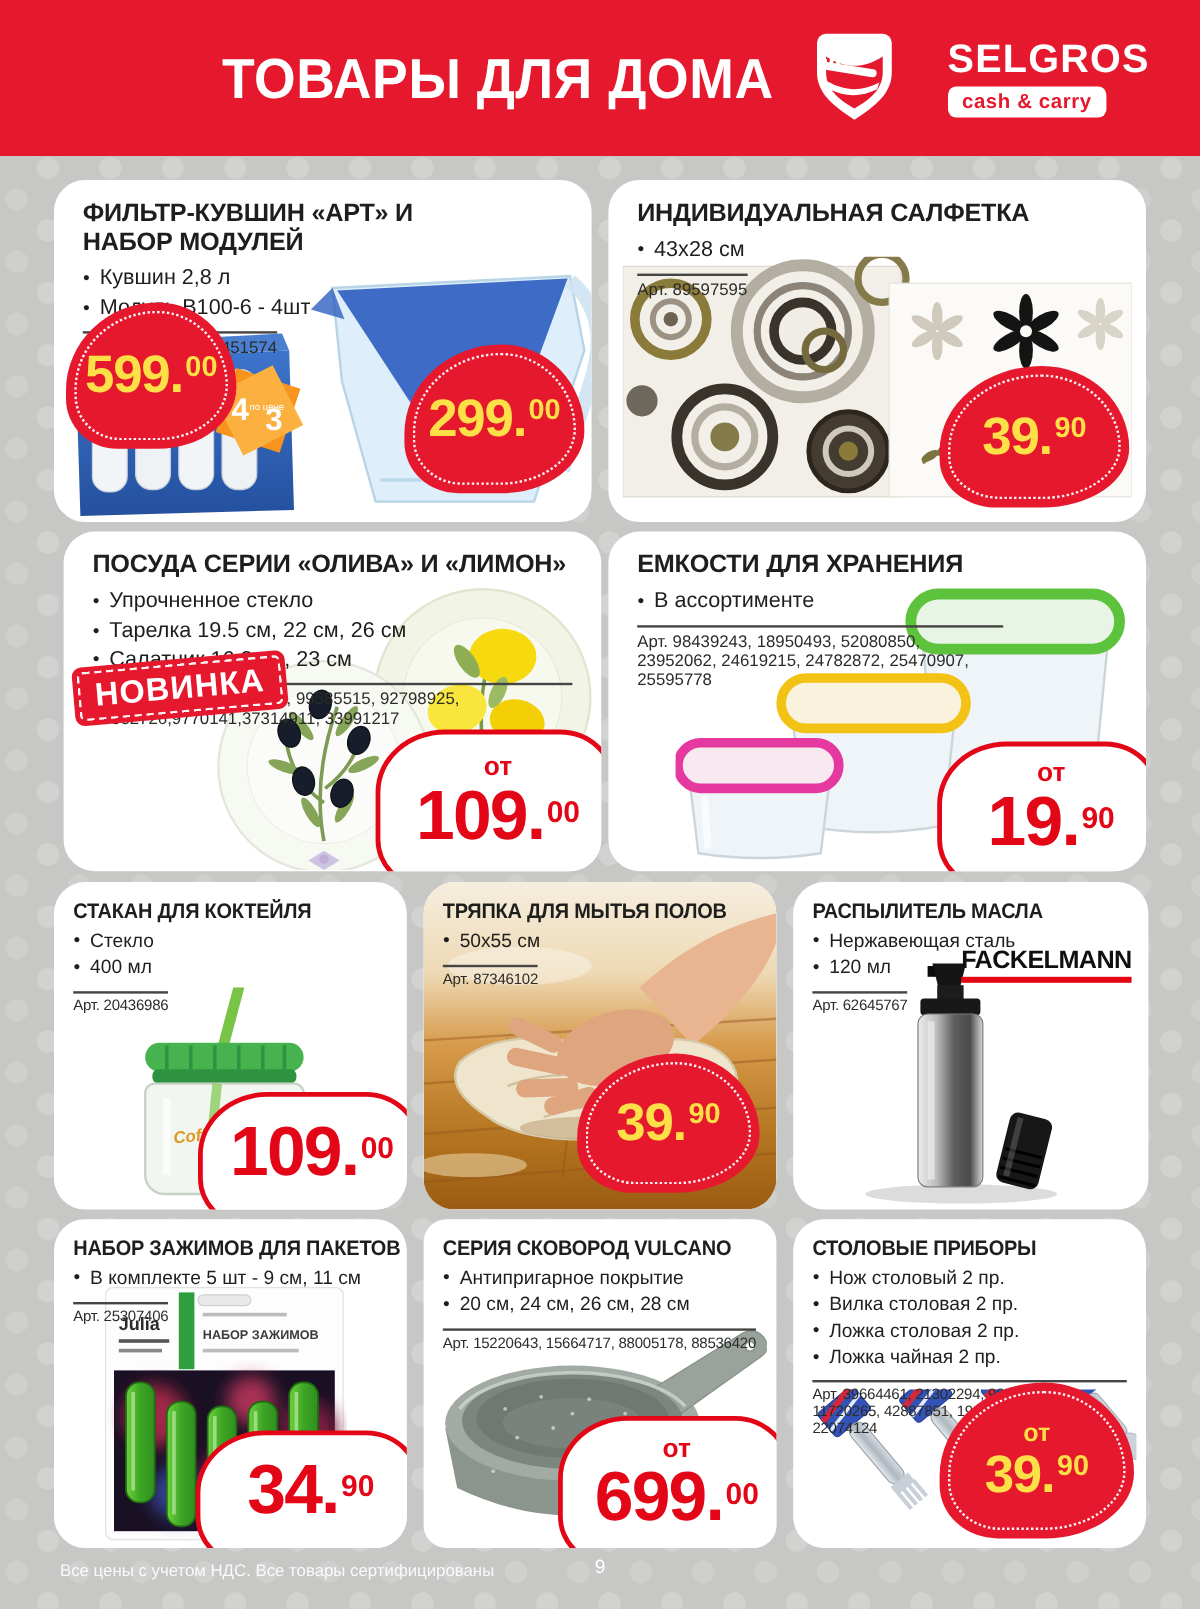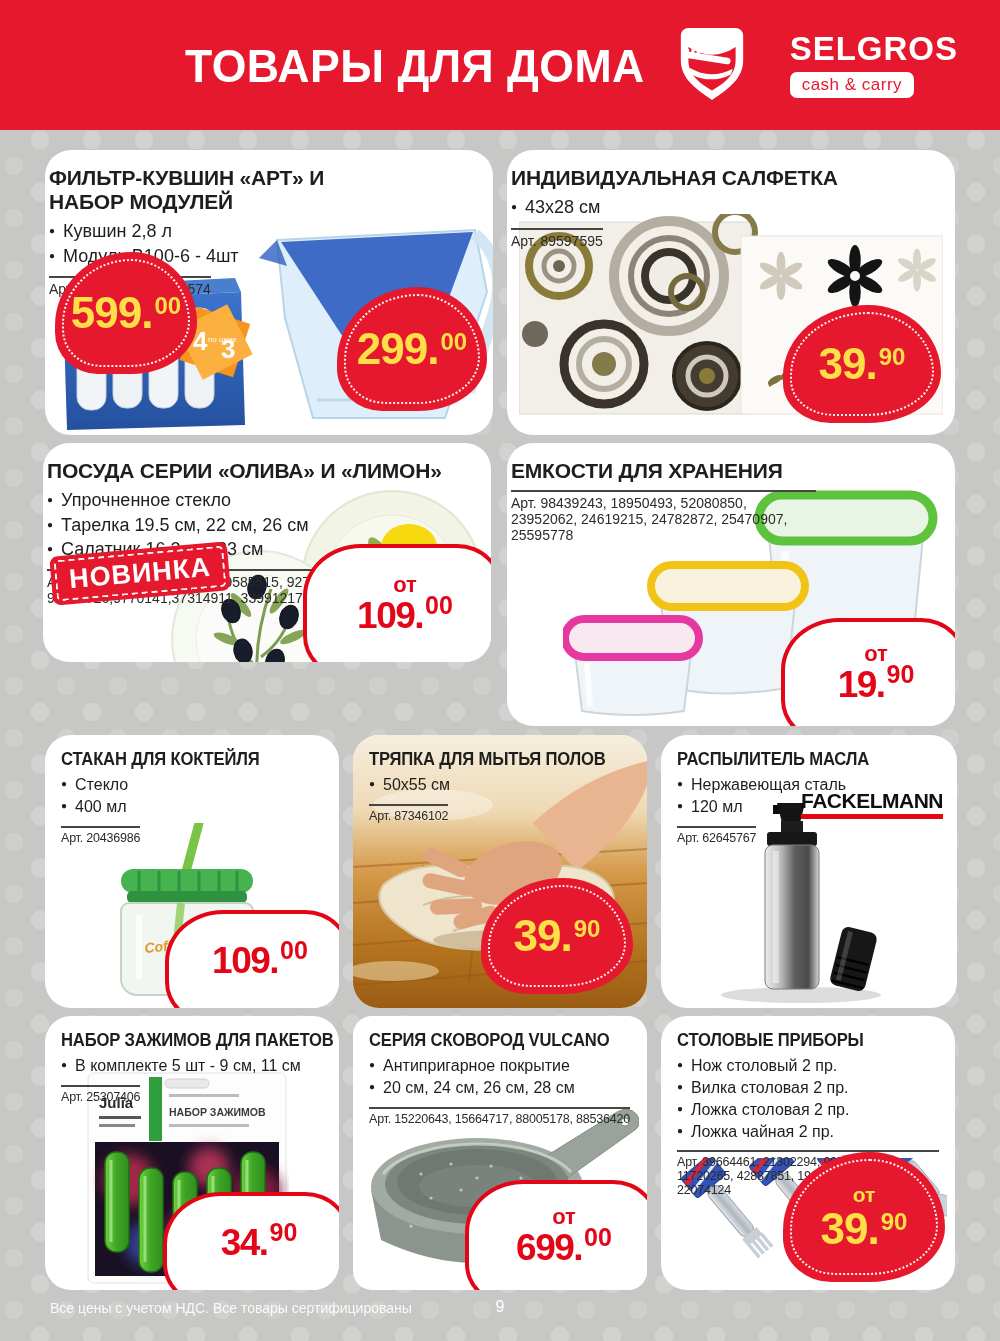--- a/index.html
+++ b/index.html
@@ -27,29 +27,29 @@
     background:var(--brand-red);display:flex;align-items:center;z-index:5;
   }
   .page-title{
     margin:0 0 0 185px;color:#fff;font-size:47px;font-weight:700;
     letter-spacing:.5px;transform:scaleX(.95);transform-origin:left center;white-space:nowrap;
   }
   .logo{position:absolute;right:42px;top:26px;display:flex;align-items:flex-start;gap:12px;}
   .logo-text{display:flex;flex-direction:column;align-items:flex-start;padding-top:6px;margin-left:32px;}
   .wordmark{color:#fff;font-size:33px;font-weight:700;letter-spacing:1px;line-height:1;}
   .tagline{margin-top:7px;background:#fff;border-radius:7px;padding:3px 12px;}
-  .tagline span{color:var(--brand-red);font-size:17px;font-weight:400;letter-spacing:.5px;}
+  .tagline span{color:var(--brand-red);font-size:17px;font-weight:700;letter-spacing:.5px;}
   
   .card{
     position:absolute;background:#fff;border-radius:26px;overflow:hidden;
-    padding:16px 4px;color:var(--ink);
+    padding:16px 24px;color:var(--ink);
   }
   .c1{left:45px;top:150px;width:448px;height:285px;}
   .c2{left:507px;top:150px;width:448px;height:285px;}
-  .c3{left:43px;top:443px;width:448px;height:219px;}
+  .c3{left:53px;top:443px;width:448px;height:283px;}
   .c4{left:507px;top:443px;width:448px;height:283px;}
   .c5{left:45px;top:735px;width:294px;height:273px;}
   .c6{left:353px;top:735px;width:294px;height:273px;}
   .c7{left:661px;top:735px;width:296px;height:273px;}
   .c8{left:45px;top:1016px;width:294px;height:274px;}
   .c9{left:353px;top:1016px;width:294px;height:274px;border-radius:19px;}
   .c10{left:661px;top:1016px;width:294px;height:274px;}
   .col3{padding:14px 16px;}
   .card h2{
     margin:0;font-size:21px;line-height:1.15;font-weight:700;color:var(--ink);
@@ -87,21 +87,21 @@
   .badge-red .pprefix{font-size:21px;font-weight:700;line-height:1;margin-bottom:2px;}
   .badge-red .pprefix:empty{display:none;}
   .badge-white{
     position:absolute;z-index:3;right:-12px;bottom:-14px;background:#fff;
     border:4px solid var(--price-red);
     border-radius:58px 46px 12px 40px/52px 44px 12px 40px;
     display:flex;flex-direction:column;align-items:center;justify-content:center;
     color:var(--price-red);padding:4px 14px 16px 18px;
   }
   .badge-white .price-line{line-height:1;white-space:nowrap;}
-  .badge-white .pint{font-size:37px;font-weight:700;letter-spacing:-1.5px;}
+  .badge-white .pint{font-size:58px;font-weight:700;letter-spacing:-1.5px;}
   .badge-white .pint::after{content:".";}
   .badge-white .pfrac{font-size:25px;font-weight:700;position:relative;top:-14px;margin-left:2px;}
   .badge-white .pprefix{font-size:22px;font-weight:700;line-height:1;margin-bottom:1px;}
   .badge-white .pprefix:empty{display:none;}
   
   .novinka{
     position:absolute;left:8px;top:106px;z-index:4;background:var(--brand-red);color:#fff;
     font-size:27px;font-weight:700;letter-spacing:1px;padding:9px 18px;border-radius:8px;
     transform:rotate(-5deg);
   }
@@ -305,20 +305,23 @@
       </g>
     </svg>
     <div class="badge-white" style="width:200px;height:132px">
       <span class="pprefix">от</span>
       <span class="price-line"><span class="pint">109</span><span class="pfrac">00</span></span>
     </div>
   </article>
 
   <article class="card c4">
     <h2>ЕМКОСТИ ДЛЯ ХРАНЕНИЯ</h2>
+    <ul class="bullets">
+      <li>В ассортименте</li>
+    </ul>
     <p class="art">Арт. 98439243, 18950493, 52080850, 23952062, 24619215, 24782872, 25470907, 25595778</p>
     <svg class="pimg" style="right:10px;top:38px" width="382" height="238" viewBox="0 0 382 238">
       <g>
         <path d="M206 56 L360 56 L350 160 Q281 174 216 160 z" fill="#eef4f7" stroke="#ccd6da" stroke-width="2"></path>
         <rect x="196" y="14" width="174" height="46" rx="23" fill="#e9f5e4" stroke="#5dc33c" stroke-width="9"></rect>
         <path d="M222 70 L226 150" stroke="#ffffff" stroke-width="8" opacity=".7"></path>
       </g>
       <g>
         <path d="M98 122 L232 122 L223 207 Q164 218 107 207 z" fill="#eef4f7" stroke="#ccd6da" stroke-width="2"></path>
         <rect x="88" y="84" width="154" height="42" rx="21" fill="#f9f3de" stroke="#f2c214" stroke-width="8"></rect>

